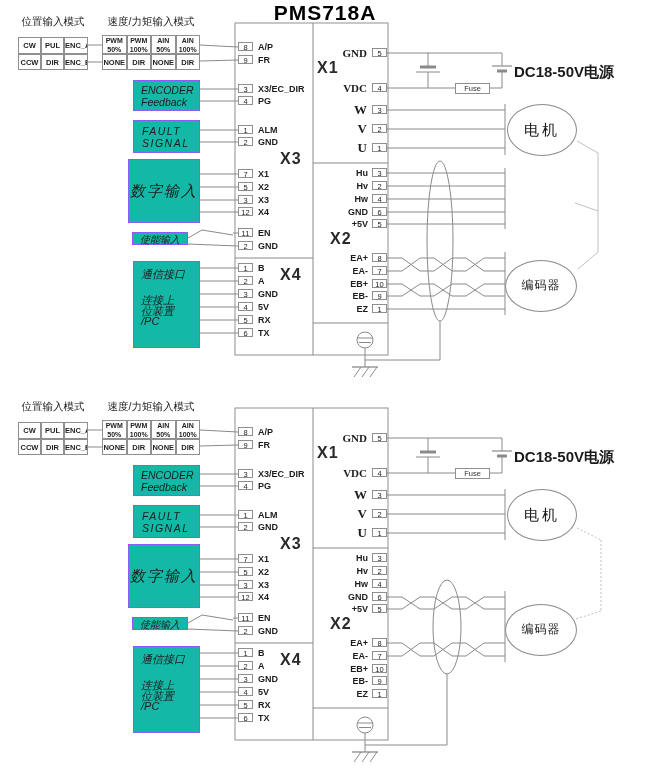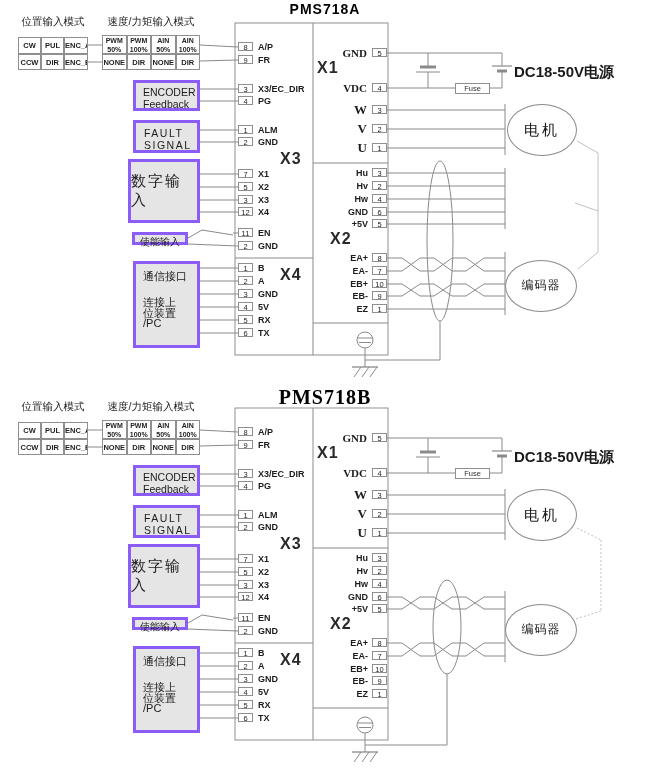--- a/index.html
+++ b/index.html
@@ -1,25 +1,25 @@
 <!DOCTYPE html>
 <html><head>
 <meta charset="utf-8">
 <style>
   html,body{margin:0;padding:0;background:#fff;}
   body{width:655px;height:782px;position:relative;font-family:"Liberation Sans",sans-serif;color:#1c1c1c;}
   .diagram{position:absolute;left:0;width:655px;overflow:hidden;}
   svg.wires{position:absolute;left:0;top:0;z-index:1;}
   .hel{position:absolute;z-index:2;box-sizing:border-box;}
-  .title{font-size:14px;font-weight:bold;text-align:center;letter-spacing:1px;color:#000;}
+  .title{font-size:21px;font-weight:bold;text-align:center;letter-spacing:1px;color:#000;}
   .diagram.serif-title .title{font-family:"Liberation Serif",serif;font-weight:600;font-size:20px;}
   .tbl-title{font-size:10.5px;text-align:center;white-space:nowrap;color:#222;}
   .cell{border:1px solid #8f8f8f;background:#fff;text-align:center;font-weight:bold;
         font-size:7.5px;color:#222;overflow:hidden;white-space:pre-line;}
-  .box{border:3px solid #8b5cf6;background:#e5e5e5;}
+  .box{border:1px solid #8b5cf6;background:#14b8a6;font-style:italic;}
   .box .ln{position:absolute;white-space:nowrap;}
   .conn-label{font-size:16px;font-weight:bold;color:#2a2a2a;letter-spacing:1px;}
   .pinbox{border:1px solid #8f8f8f;background:#fff;text-align:center;
           font-size:7.5px;line-height:9px;color:#222;}
   .pinlabel{font-size:9px;font-weight:bold;line-height:10px;white-space:nowrap;color:#1c1c1c;}
   .pinlabel.serif{font-family:"Liberation Serif",serif;font-weight:bold;text-align:right;}
   .ellipse{border:1px solid #8a8a8a;border-radius:50%;background:#fff;
            display:flex;align-items:center;justify-content:center;white-space:nowrap;color:#1a1a1a;}
   .fuse{border:1px solid #8f8f8f;background:#fff;text-align:center;font-size:7.5px;color:#333;}
   .power-label{font-size:15px;font-weight:bold;white-space:nowrap;color:#1a1a1a;}
@@ -266,21 +266,20 @@
       <line x1="365" y1="360" x2="447" y2="360" stroke="#8a8a8a" stroke-width="1" fill="none"></line>
       <circle cx="365" cy="340" r="8" fill="#fff" stroke="#8a8a8a" stroke-width="1"></circle>
       <line x1="357.5" y1="338" x2="372.5" y2="338" stroke="#8a8a8a" stroke-width="1" fill="none"></line>
       <line x1="359" y1="342.5" x2="371" y2="342.5" stroke="#8a8a8a" stroke-width="1" fill="none"></line>
       <line x1="365" y1="348" x2="365" y2="367" stroke="#8a8a8a" stroke-width="1" fill="none"></line>
       <line x1="352" y1="367" x2="378" y2="367" stroke="#8a8a8a" stroke-width="1.3" fill="none"></line>
       <line x1="354" y1="377" x2="361" y2="367" stroke="#8a8a8a" stroke-width="1" fill="none"></line>
       <line x1="362" y1="377" x2="369" y2="367" stroke="#8a8a8a" stroke-width="1" fill="none"></line>
       <line x1="370" y1="377" x2="377" y2="367" stroke="#8a8a8a" stroke-width="1" fill="none"></line>
     </svg>
-    <div class="hel title" style="left: 245px; top: 1px; width: 160px;">PMS718B</div>
     <div class="hel tbl-title" style="left: 8px; top: 15px; width: 90px;">位置输入模式</div>
     <div class="hel cell" style="left: 18px; top: 37px; width: 23px; height: 16.5px; line-height: 15px;">CW</div>
     <div class="hel cell" style="left: 41px; top: 37px; width: 23px; height: 16.5px; line-height: 15px;">PUL</div>
     <div class="hel cell" style="left: 64px; top: 37px; width: 24px; height: 16.5px; line-height: 15px;">ENC_A</div>
     <div class="hel cell" style="left: 18px; top: 53.5px; width: 23px; height: 16.5px; line-height: 15px;">CCW</div>
     <div class="hel cell" style="left: 41px; top: 53.5px; width: 23px; height: 16.5px; line-height: 15px;">DIR</div>
     <div class="hel cell" style="left: 64px; top: 53.5px; width: 24px; height: 16.5px; line-height: 15px;">ENC_B</div>
     <div class="hel tbl-title" style="left: 100px; top: 15px; width: 102px;">速度/力矩输入模式</div>
     <div class="hel cell" style="left: 102px; top: 35px; width: 24.5px; height: 19px; font-size: 7px; line-height: 8.5px; padding-top: 1px;">PWM
 50%</div>

